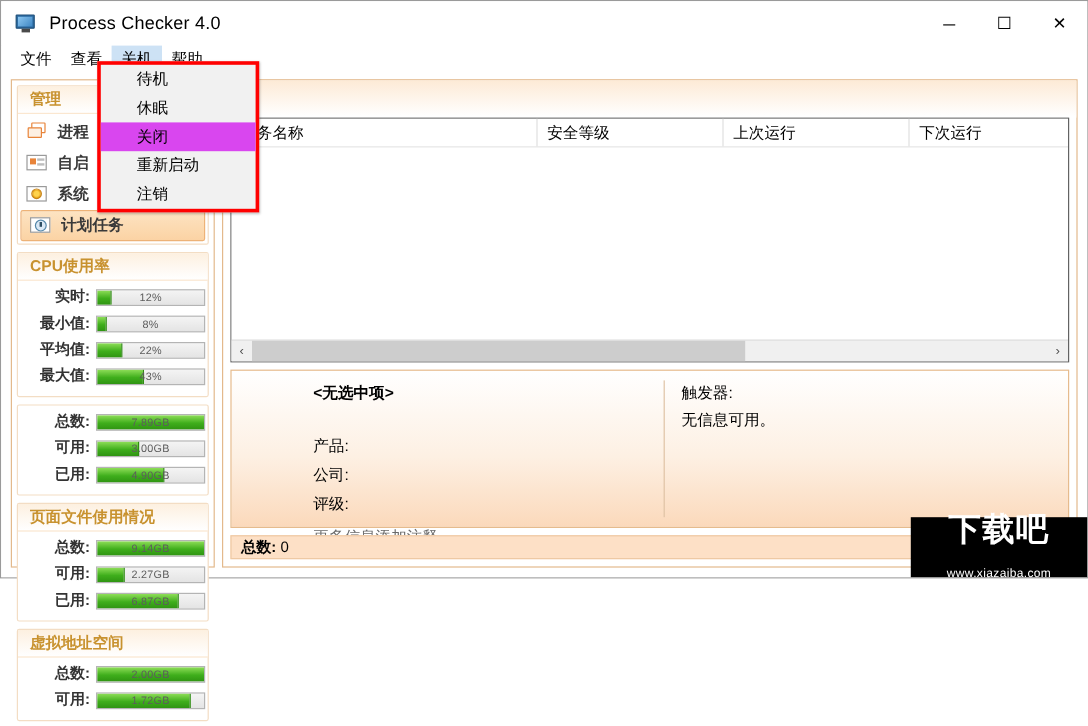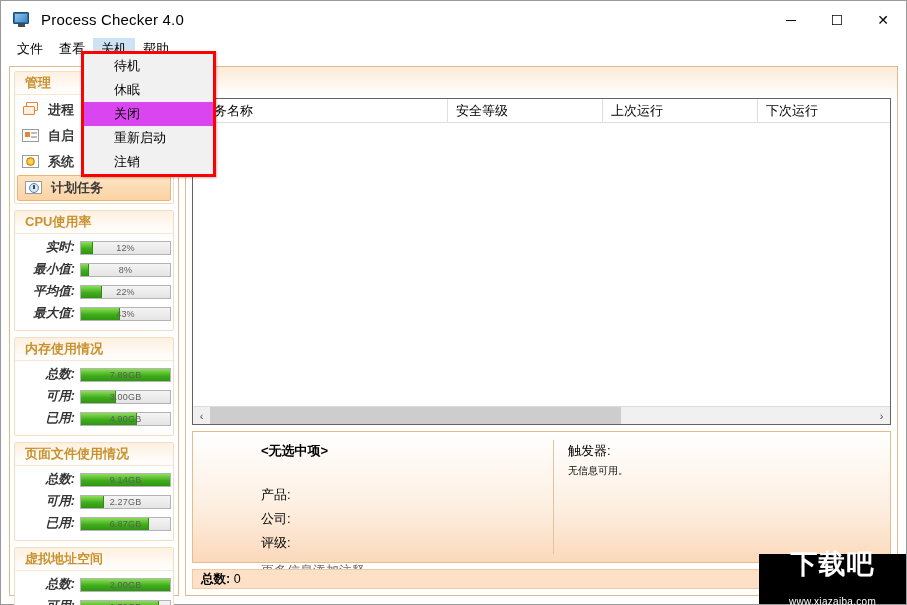--- a/index.html
+++ b/index.html
@@ -1,21 +1,21 @@
 <!DOCTYPE html>
 <html><head>
 <meta charset="utf-8">
 <style>
   html,body{margin:0;padding:0;}
   body{
     width:907px;height:605px;overflow:hidden;
     font-family:"Liberation Sans","DejaVu Sans",sans-serif;
     font-size:13px;color:#000;background:#fff;
   }
-  #app{position:relative;width:907px;height:605px;box-sizing:border-box;
+  #app{position:relative;width:907px;height:482px;box-sizing:border-box;
        border:1px solid #9a9a9a;background:#fff;}
 
   
   .titlebar{height:37px;display:flex;align-items:center;background:#fff;position:relative;}
   .app-icon{width:18px;height:16px;margin-left:12px;margin-right:10px;position:relative;flex:0 0 auto;}
   .app-icon .screen{position:absolute;left:0;top:0;width:16px;height:12px;background:#2e6da4;
                     border:1px solid #1f4f78;border-radius:1px;box-sizing:border-box;}
   .app-icon .screen:after{content:"";position:absolute;left:1px;top:1px;width:12px;height:8px;
                     background:linear-gradient(135deg,#8cc6f0,#3f87c4);}
   .app-icon .stand{position:absolute;left:5px;top:12px;width:7px;height:3px;background:#4a4a4a;}
@@ -68,21 +68,21 @@
                 background:radial-gradient(circle,#ffd34d 40%,#e8a317 70%);border:1.5px solid #c8851a;box-sizing:border-box;}
   .ic-task .fr{position:absolute;left:1px;top:2px;width:17px;height:13px;border:1.5px solid #9a9a9a;
                background:#fff;box-sizing:border-box;}
   .ic-task .clock{position:absolute;left:5px;top:3.5px;width:10px;height:10px;border-radius:50%;
                   background:#d9e8f5;border:1.5px solid #5588aa;box-sizing:border-box;}
   .ic-task .hand{position:absolute;left:9px;top:6px;width:1.5px;height:4px;background:#2b4d63;}
 
   
   .meters{padding:4px 2px 4px 2px;}
   .mrow{display:flex;align-items:center;height:19px;margin-bottom:3px;}
-  .mlabel{width:58px;text-align:right;padding-right:5px;font-size:12.5px;font-weight:bold;color:#333;flex:0 0 auto;font-style:italic;}
+  .mlabel{width:58px;text-align:right;padding-right:5px;font-size:12.5px;font-weight:bold;color:#333;flex:0 0 auto;}
   .bar{position:relative;flex:1 1 auto;height:14px;border:1px solid #b4b4b4;
        background:linear-gradient(180deg,#f4f4f4,#e4e4e4);box-sizing:border-box;overflow:hidden;}
   .bar .fill{position:absolute;left:0;top:0;bottom:0;
        background:linear-gradient(180deg,#8ede58,#3fae1c 55%,#2f9412);border-right:1px solid #2f8d12;}
   .bar .txt{position:absolute;left:0;right:0;top:0;bottom:0;display:flex;align-items:center;
        justify-content:center;font-size:9px;color:#5c5c5c;letter-spacing:.2px;}
 
   
   .main{flex:1 1 auto;margin-left:6px;border:1px solid #e3b98c;background:#fff;
         box-sizing:border-box;display:flex;flex-direction:column;}
@@ -105,21 +105,21 @@
   .detail{flex:0 0 auto;height:132px;margin:6px;border:1px solid #e6bb8d;box-sizing:border-box;
           background:linear-gradient(180deg,#ffffff 0%,#fdf0e3 55%,#fbd9bb 100%);display:flex;}
   .det-left{flex:0 0 360px;padding:10px 0 0 68px;box-sizing:border-box;}
   .det-divider{width:1px;background:#dfc3a5;margin:8px 0;}
   .det-right{flex:1 1 auto;padding:10px 0 0 14px;box-sizing:border-box;}
   .det-title{font-size:13px;font-weight:bold;color:#000;margin-bottom:26px;}
   .det-line{font-size:13px;color:#000;margin-bottom:6px;}
   .det-links{margin-top:10px;display:flex;}
   .lnk{font-size:13px;color:#6b6b6b;text-decoration:underline;}
   .det-r-title{font-size:13px;color:#000;margin-bottom:4px;}
-  .det-r-body{font-size:10px;color:#000;}
+  .det-r-body{font-size:13px;color:#000;}
 
   
   .statusbar{flex:0 0 auto;height:20px;margin:0 6px 6px 6px;border:1px solid #eec9a4;
              background:#fde0c6;display:flex;align-items:center;padding-left:8px;
              font-size:12.5px;color:#000;box-sizing:border-box;}
   .statusbar b{font-weight:bold;}
 
   
   .watermark{position:absolute;right:0;bottom:0;width:147px;height:50px;background:#000;
              color:#fff;display:flex;flex-direction:column;align-items:center;justify-content:center;
@@ -229,21 +229,20 @@
             <span class="mlabel">最大值:</span>
             <span class="bar">
               <span class="fill" style="width:43%"></span>
               <span class="txt">43%</span>
             </span>
           </div>
         </div>
       </div>
 
       <div class="grp">
-        <div class="grp-title">内存使用情况</div>
         <div class="meters">
           <div class="mrow">
             <span class="mlabel">总数:</span>
             <span class="bar">
               <span class="fill" style="width:100%"></span>
               <span class="txt">7.89GB</span>
             </span>
           </div>
           <div class="mrow">
             <span class="mlabel">可用:</span>

